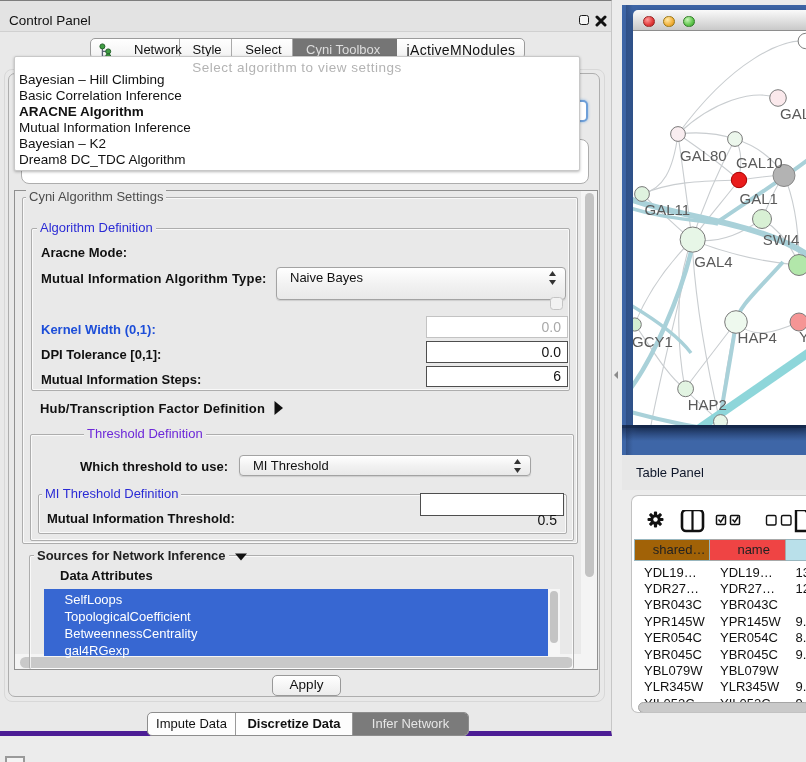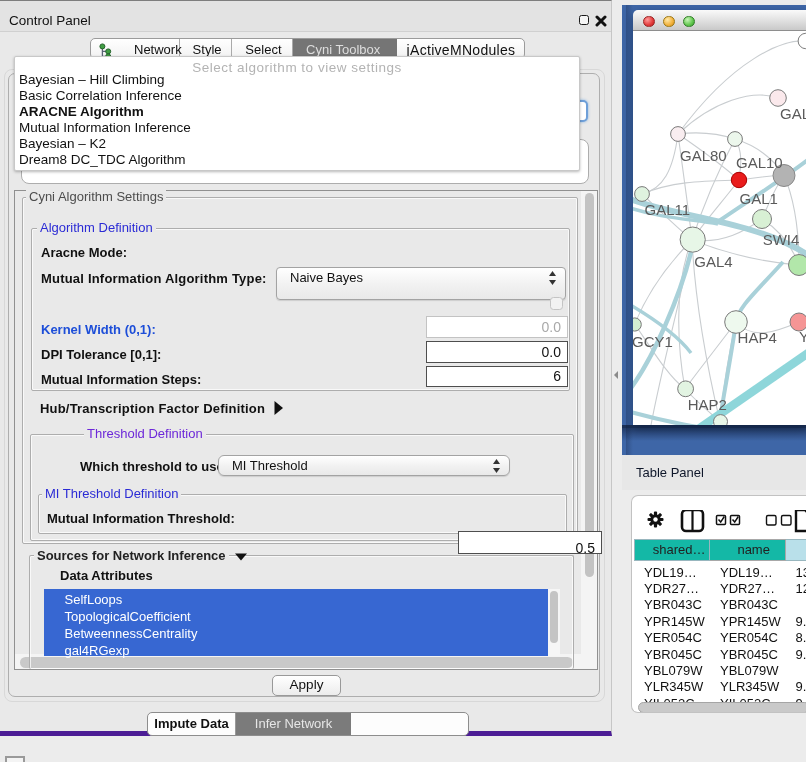--- a/index.html
+++ b/index.html
@@ -98,52 +98,53 @@
 
   <div class="abs bold" style="left:40px; top:400px; font-size:13px; letter-spacing:0.2px; color:#111;">Hub/Transcription Factor Definition</div>
   <svg class="abs" style="left:273px; top:399px;" width="11" height="16" viewBox="0 0 11 16">
       <path d="M1.5 1 L10 8 L1.5 15 Z" fill="#111"></path>
     </svg>
 
   <div class="gbox" style="left:30px; top:433px; width:544px; height:107px;"></div>
   <div class="abs grouplab" style="left:36px; top:426px; font-size:13px; color:#6d28d9;margin-left:48px;">Threshold Definition</div>
 
   <div class="abs bold" style="left:80px; top:458px; font-size:13px; color:#111;">Which threshold to use:</div>
-  <div class="combo" style="left:218px; top:454px; width:292px; height:21px;border-radius:6px;">
+  <div class="combo" style="left:239px; top:454px; width:292px; height:21px;">
     <span class="ctext">MI Threshold</span>
     <svg class="arrows" viewBox="0 0 9 18">
         <path d="M4.5 2 L8 7 L1 7 Z" fill="#333"></path>
         <path d="M4.5 16 L8 11 L1 11 Z" fill="#333"></path>
       </svg>
   </div>
 
   <div class="gbox" style="left:38px; top:493px; width:529px; height:40px;"></div>
   <div class="abs grouplab" style="left:42px; top:486px; font-size:13px; color:#2b2bd5;">MI Threshold Definition</div>
 
   <div class="abs bold" style="left:47px; top:510px; font-size:13px; color:#111;">Mutual Information Threshold:</div>
-  <div class="tfield" style="left:420px; top:530px; width:144px; height:23px; border:1.5px solid #4e4e4e; padding:8px 6px 0 0;margin-left:38px;">0.5</div>
+  <div class="tfield" style="left:420px; top:492px; width:144px; height:23px; border:1.5px solid #4e4e4e; padding:18px 6px 0 0;">0.5</div>
 
   <div class="gbox" style="left:29px; top:554px; width:545px; height:114px; border-bottom:none;"></div>
   <div class="abs grouplab bold" style="left:34px; top:548px; font-size:13px; color:#222;">Sources for Network Inference</div>
   <svg class="abs" style="left:234px; top:551px;" width="14" height="10" viewBox="0 0 14 10">
       <path d="M1 1.5 L13 1.5 L7 8.5 Z" fill="#111"></path>
     </svg>
 
   <div class="abs bold" style="left:36px; top:567px; font-size:13px; color:#111;padding-left:24px;">Data Attributes</div>
 
   <div class="abs" style="left:44px; top:587.5px; width:515.5px; height:67.5px; background:#3767d2; color:#fff; font-size:13px;padding-left:16px;">
     <div style="padding:2px 0 0 4.5px; line-height:17px;">SelfLoops<br>TopologicalCoefficient<br>BetweennessCentrality<br>gal4RGexp</div>
     <div class="abs" style="left:504px; top:0; width:11.5px; height:67.5px; background:#f6f6f6;"></div>
     <div class="abs" style="left:506px; top:2.5px; width:8px; height:52px; background:#c4c4c4; border-radius:4px;"></div>
   </div>
 
   <div class="abs" style="left:272px; top:674px; width:69px; height:21px; border:1px solid #999; border-radius:5px; background:linear-gradient(#ffffff,#ececec); text-align:center; font-size:13.5px; color:#111; line-height:18px; box-sizing:border-box;">Apply</div>
 
   <div class="abs" style="left:147px; top:711px; width:322px; height:24px; border:1px solid #8d8d8d; border-radius:5px; background:#fdfdfd; overflow:hidden; display:flex;">
-    <div style="width:88px; border-right:1px solid #999; text-align:center; font-size:13px; font-weight:bold; color:#111; line-height:22px;">Impute Data</div>
+    <div style="width:88px; border-right:1px solid #999; text-align:center; font-size:13px; font-weight:normal; color:#111; line-height:22px;">Impute Data</div>
+    <div style="width:117px; border-right:1px solid #999; text-align:center; font-size:13px; font-weight:bold; color:#111; line-height:22px;">Discretize Data</div>
     <div style="width:115px; background:#7b7b7b; text-align:center; font-size:13px; color:#e6e6e6; line-height:22px;">Infer Network</div>
   </div>
 </div>
 
 <div class="abs" style="left:30px; top:100px; width:558px; height:22px; border:2px solid #6e9fd8; border-radius:5px; background:#fff; box-shadow:0 0 3px #85b2e0;"></div>
 <div class="abs" style="left:21px; top:139px; width:568px; height:45px; border:1px solid #adadad; border-radius:8px; background:#fff;"></div>
 
 <div class="abs" style="left:14px; top:56px; width:566px; height:115px; background:#fff; border:1px solid #c8c8c8; border-radius:2px; box-shadow:0 1px 3px rgba(0,0,0,0.28); z-index:5;">
   <div class="abs" style="left:0; top:3px; width:100%; text-align:center; font-size:13.5px; letter-spacing:0.5px; color:#b3b3b3;">Select algorithm to view settings</div>
   <div class="abs" style="left:4px; top:15px; font-size:13.5px; color:#111; line-height:16px; white-space:nowrap;">
@@ -275,22 +276,22 @@
       <rect x="84.5" y="5.5" width="9" height="9" rx="1" stroke-width="1.5"></rect>
       <path d="M86.5 9.5 l2.2 2.6 l3.6 -5.6" stroke-width="1.5"></path>
       <rect x="120.5" y="5.5" width="9.5" height="9.5" rx="1.5" stroke-width="1.4"></rect>
       <rect x="135.5" y="5.5" width="9.5" height="9.5" rx="1.5" stroke-width="1.4"></rect>
     </g>
 
     <path d="M150 0 h9 l5 5 v16 h-14 z" fill="none" stroke="#111" stroke-width="2.4"></path>
   </svg>
 
   <div class="abs" style="left:2px; top:43px; width:173px; height:22px; display:flex; font-size:13px; color:#222;">
-    <div style="width:77px; background:#14b8a6; border:1px solid #98b6be; text-align:center; text-indent:14px; line-height:20px;">shared…</div>
-    <div style="width:77px; background:#14b8a6; border:1px solid #a8a8a8; border-left:none; text-align:center; text-indent:12px; line-height:20px;">name</div>
+    <div style="width:77px; background:#a16207; border:1px solid #98b6be; text-align:center; text-indent:14px; line-height:20px;">shared…</div>
+    <div style="width:77px; background:#ef4444; border:1px solid #a8a8a8; border-left:none; text-align:center; text-indent:12px; line-height:20px;">name</div>
     <div style="width:21px; background:#b9e0ea; border:1px solid #98b6be; border-left:none;"></div>
   </div>
 
   <div class="abs" style="left:12px; top:68.5px; font-size:13px; color:#111; line-height:16.4px;">
     YDL19…<br>YDR27…<br>YBR043C<br>YPR145W<br>YER054C<br>YBR045C<br>YBL079W<br>YLR345W<br>YIL052C
   </div>
   <div class="abs" style="left:88px; top:68.5px; font-size:13px; color:#111; line-height:16.4px;">
     YDL19…<br>YDR27…<br>YBR043C<br>YPR145W<br>YER054C<br>YBR045C<br>YBL079W<br>YLR345W<br>YIL052C
   </div>
   <div class="abs" style="left:163.5px; top:68.5px; font-size:13px; color:#111; line-height:16.4px;">

